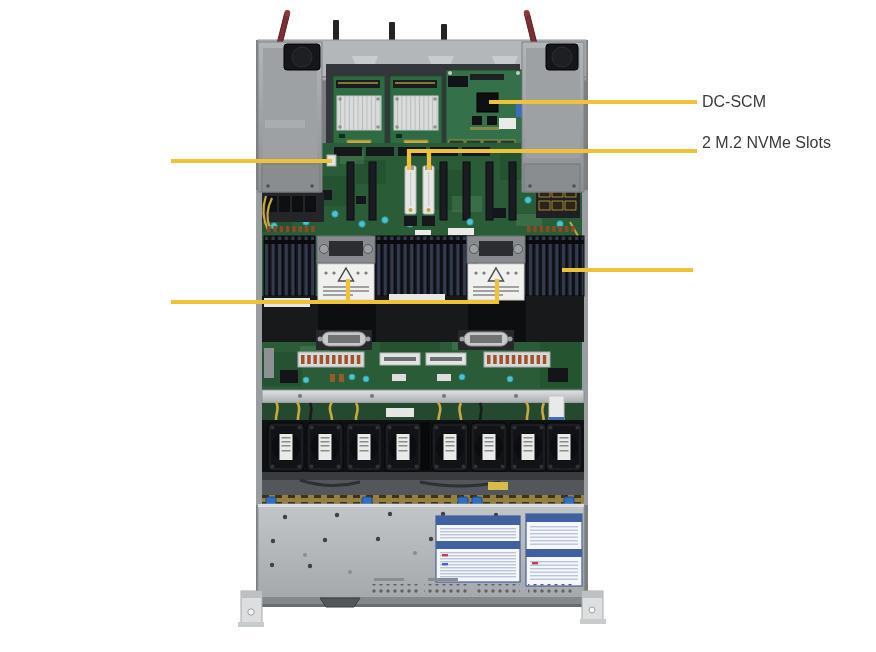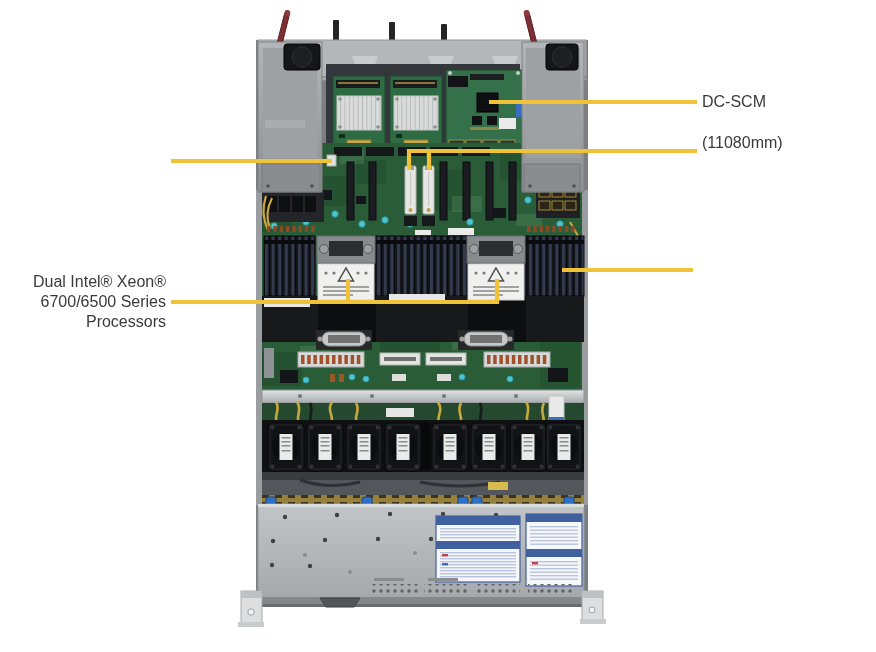--- a/index.html
+++ b/index.html
@@ -523,24 +523,19 @@
     <path d="M171,302 H497 V279 M348,302 V279" stroke="#EFC237"></path>
     <path d="M562,270 H693" stroke="#EFC237"></path>
   </g>
 </svg>
 
 <div class="callout-text" style="left:702px;top:92px">
   <span>DC-SCM</span>
 </div>
 
 <div class="callout-text" style="left:702px;top:133px">
-  <span>(11080mm)</span>
+  <span>2 M.2 NVMe Slots</span>
 </div>
 
 
-<div class="callout-text left" style="left:0;top:272px;width:166px">
-  <span>Dual Intel® Xeon®</span>
-  <span>6700/6500 Series</span>
-  <span>Processors</span>
+
+
 </div>
 
-
-</div>
-
 </body></html>

